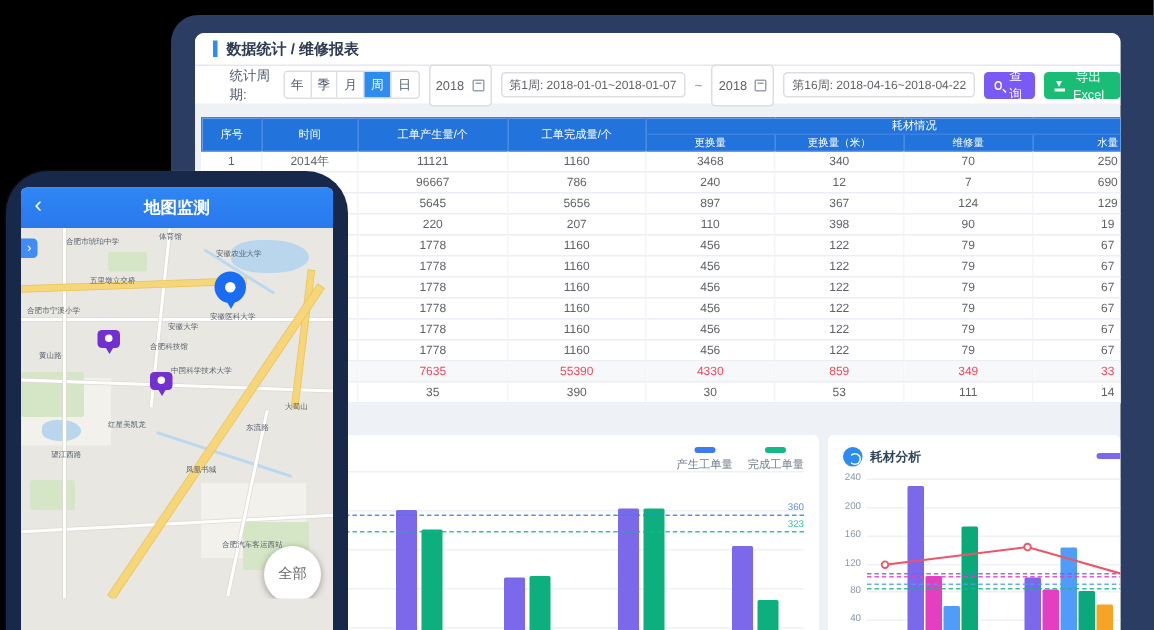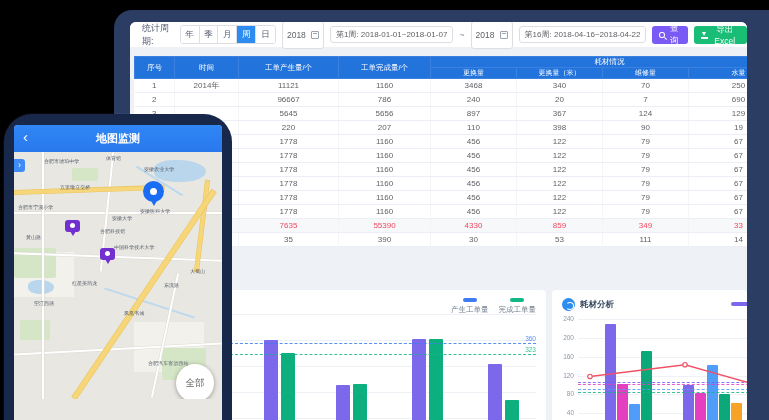--- a/index.html
+++ b/index.html
@@ -12,21 +12,21 @@
     background:#2b3d63; border-radius:18px 18px 0 0; overflow:hidden; }
   .panel { position:absolute; left:16px; top:12px; width:617px; height:408px;
     background:#eef1f6; border-radius:6px 6px 0 0; overflow:hidden; }
 
   .crumbbar { position:relative; height:22px; background:#fff; border-bottom:1px solid #e4e7ed;
     display:flex; align-items:center; padding-left:12px; }
   .crumbtick { width:3px; height:11px; background:#2d8cf0; margin-right:6px; }
   .crumbtext { font-size:10px; color:#2e3b52; font-weight:bold; }
 
   .filters { position:relative; height:26px; background:#fff; display:flex; align-items:center;
-    padding-left:12px; gap:6px; border-bottom:1px solid #eef0f3; }
+    padding-left:23px; gap:6px; border-bottom:1px solid #eef0f3; }
   .flabel { font-size:9px; color:#515a6e; }
   .segs { display:flex; border:1px solid #dcdee2; border-radius:3px; overflow:hidden; }
   .seg { width:23px; height:17px; line-height:17px; text-align:center; font-size:8.5px;
     color:#515a6e; background:#fff; border-right:1px solid #dcdee2; cursor:pointer; }
   .seg:last-child { border-right:none; }
   .seg.on { background:#2d8cf0; color:#fff; }
   .select { height:28px; min-width:42px; border:1px solid #dcdee2; border-radius:3px; background:#fff;
     display:flex; align-items:center; justify-content:space-between; padding:0 4px; gap:4px;
     font-size:8.5px; color:#606266; }
   .cal-icon { width:8px; height:8px; border:1px solid #9aa3af; border-radius:1px; position:relative; }
@@ -121,20 +121,24 @@
     font-size:9.5px; color:#666; cursor:pointer; }
 </style>
 </head>
 <body>
 
 <div id="stage">
 
   <div class="slab">
     <div class="panel">
 
+      <div class="crumbbar">
+        <span class="crumbtick"></span>
+        <span class="crumbtext">数据统计 / 维修报表</span>
+      </div>
 
       <div class="filters">
         <span class="flabel">统计周期:</span>
         <div class="segs" id="segs">
             <div class="seg">年</div>
             <div class="seg">季</div>
             <div class="seg">月</div>
             <div class="seg on">周</div>
             <div class="seg">日</div>
           </div>
@@ -195,21 +199,21 @@
               <td>340</td>
               <td>70</td>
               <td>250</td>
             </tr>
             <tr>
               <td>2</td>
               <td></td>
               <td>96667</td>
               <td>786</td>
               <td>240</td>
-              <td>20</td>
+              <td>12</td>
               <td>7</td>
               <td>690</td>
             </tr>
             <tr>
               <td>3</td>
               <td></td>
               <td>5645</td>
               <td>5656</td>
               <td>897</td>
               <td>367</td>

